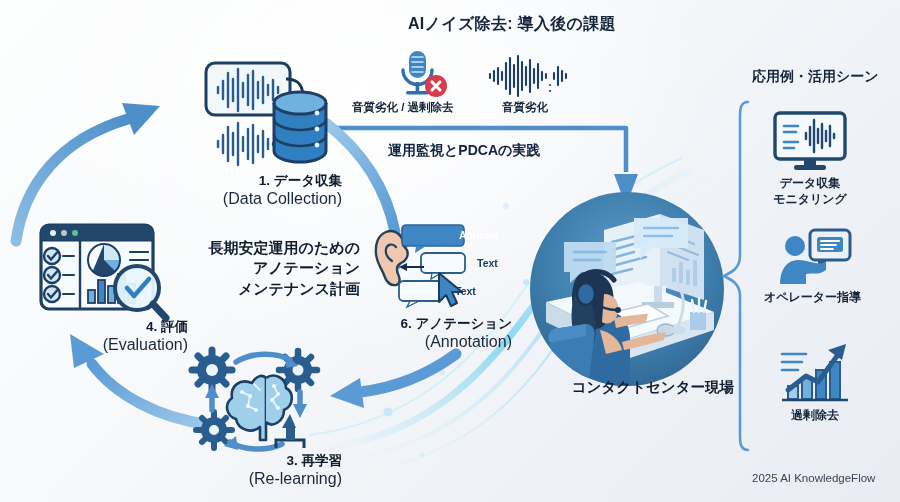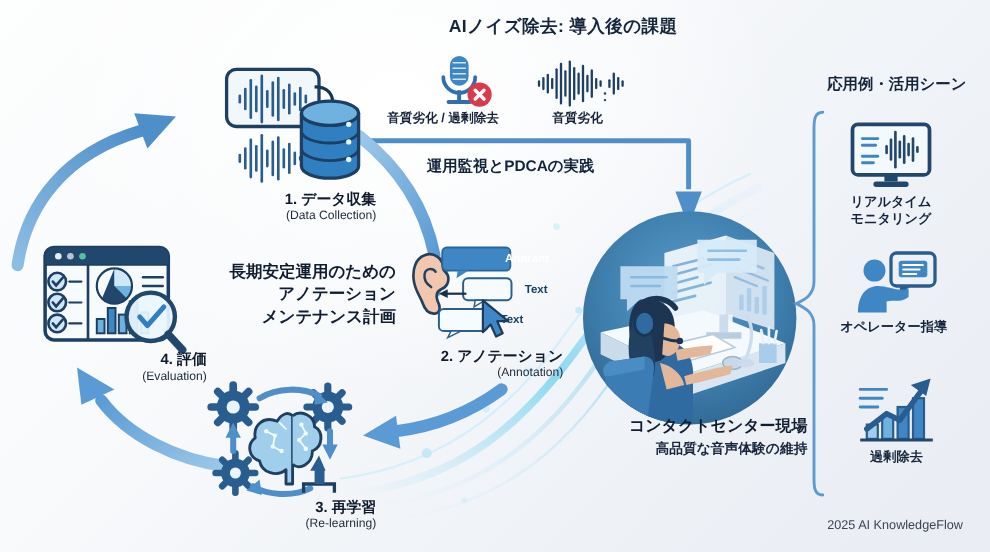--- a/index.html
+++ b/index.html
@@ -18,21 +18,21 @@
   }
   .abs { position: absolute; }
   svg { display: block; overflow: visible; }
 
   
   .ttl-main {
     font-size: 16px; font-weight: bold; color: #15263c;
     letter-spacing: .3px; white-space: nowrap;
   }
   .cap-jp { font-size: 13.5px; font-weight: bold; color: #101b2c; white-space: nowrap; }
-  .cap-en { font-size: 11px; color: #1b2838; white-space: nowrap; }
+  .cap-en { font-size: 16px; color: #1b2838; white-space: nowrap; }
   .small-lbl { font-size: 11.5px; font-weight: bold; color: #16233a; white-space: nowrap; }
   .banner-txt { font-size: 14px; font-weight: bold; color: #10233c; white-space: nowrap; }
   .center-stack {
     font-size: 15px; font-weight: bold; color: #0f1d30; line-height: 1.36;
     text-align: right; white-space: nowrap;
   }
   .right-head { font-size: 14px; font-weight: bold; color: #15263c; white-space: nowrap; }
   .right-lbl {
     font-size: 12px; font-weight: bold; color: #15263c;
     text-align: center; line-height: 1.3; white-space: nowrap;
@@ -277,21 +277,21 @@
     <div class="abs bub" style="left:8px; top:3.5px; color:#16405f;">Text</div>
   </div>
 
   <div class="abs" style="left:437px; top:272px;">
     <svg width="30" height="38" viewBox="0 0 30 38">
       <path d="M2 1 L2 30 L9 23 L14 34 L20 31 L15 20 L25 20 Z" fill="#3f86c4" stroke="#1b3c5c" stroke-width="2" stroke-linejoin="round"></path>
     </svg>
   </div>
 
   <div class="abs ctr" style="left:352px; top:315px; width:160px;">
-    <div class="cap-jp">2. アノテーション</div>
+    <div class="cap-jp">6. アノテーション</div>
     <div class="cap-en">(Annotation)</div>
   </div>
 
   <div class="abs" style="left:190px; top:348px;">
     <svg width="140" height="110" viewBox="0 0 140 110">
       <g fill="#2a5d8f">
         <g transform="translate(22,22)">
           <circle cx="0" cy="0" r="15"></circle>
           <g stroke="#2a5d8f" stroke-width="7" stroke-linecap="round">
             <line x1="0" y1="-20" x2="0" y2="-13"></line>
@@ -536,21 +536,20 @@
           <path d="M94 152 C 108 148 124 144 138 142 L136 150 C 122 154 106 158 96 160 Z" fill="#e3b79a"></path>
         </g>
 
         <path d="M22 152 C 18 146 22 138 32 138 L58 134 C 66 134 68 142 66 150 L60 196 L24 196 Z" fill="#3b7cb4"></path>
         <path d="M22 152 C 18 146 22 138 32 138 L58 134 L58 146 L26 152 Z" fill="#4a8cc4"></path>
       </g>
     </svg>
   </div>
   <div class="abs ctr" style="left:522px; top:378px; width:212px;font-family:Liberation Serif, serif;">
     <div class="cc-title">コンタクトセンター現場</div>
-    <div class="cc-sub" style="margin-top:3px;">高品質な音声体験の維持</div>
   </div>
 
   <div class="abs right-head" style="left:752px; top:68px;">応用例・活用シーン</div>
 
   <div class="abs" style="left:722px; top:100px;">
     <svg width="28" height="352" viewBox="0 0 28 352">
       <path d="M26 2 C 18 2 18 10 18 18 L18 156 C 18 168 10 172 2 176
                C 10 180 18 184 18 196 L18 334 C 18 342 18 350 26 350" fill="none" stroke="#5b9bd5" stroke-width="2.6" stroke-linecap="round"></path>
     </svg>
   </div>
@@ -572,21 +571,21 @@
         <line x1="50" y1="14" x2="50" y2="38"></line>
           <line x1="54" y1="21" x2="54" y2="31"></line>
         <line x1="58" y1="16" x2="58" y2="36"></line>
           <line x1="62" y1="24" x2="62" y2="28"></line>
       </g>
       <rect x="32" y="49" width="12" height="6" fill="#21486c"></rect>
       <rect x="22" y="55" width="32" height="5" rx="2.5" fill="#21486c"></rect>
     </svg>
   </div>
   <div class="abs right-lbl" style="left:750px; top:176px; width:120px;">
-    <div>リアルタイム</div>
+    <div>データ収集</div>
     <div>モニタリング</div>
   </div>
 
   <div class="abs" style="left:778px; top:228px;">
     <svg width="74" height="58" viewBox="0 0 74 58">
       <rect x="32" y="2" width="40" height="30" rx="5" fill="none" stroke="#2a5d8f" stroke-width="3"></rect>
       <rect x="39" y="9" width="26" height="15" rx="2.5" fill="#3f86c4"></rect>
       <g stroke="#ffffff" stroke-width="1.8" stroke-linecap="round">
         <line x1="43" y1="13" x2="61" y2="13"></line>
           <line x1="43" y1="17" x2="58" y2="17"></line>

